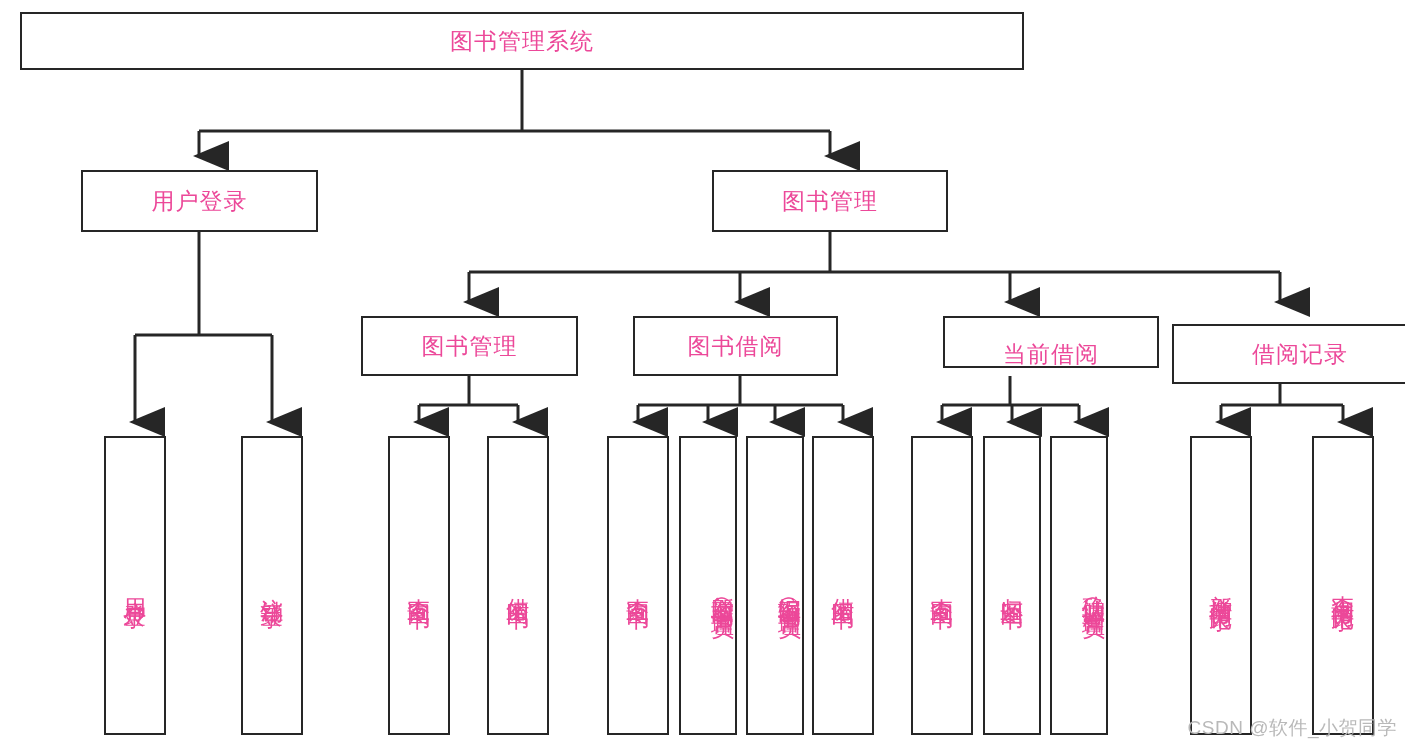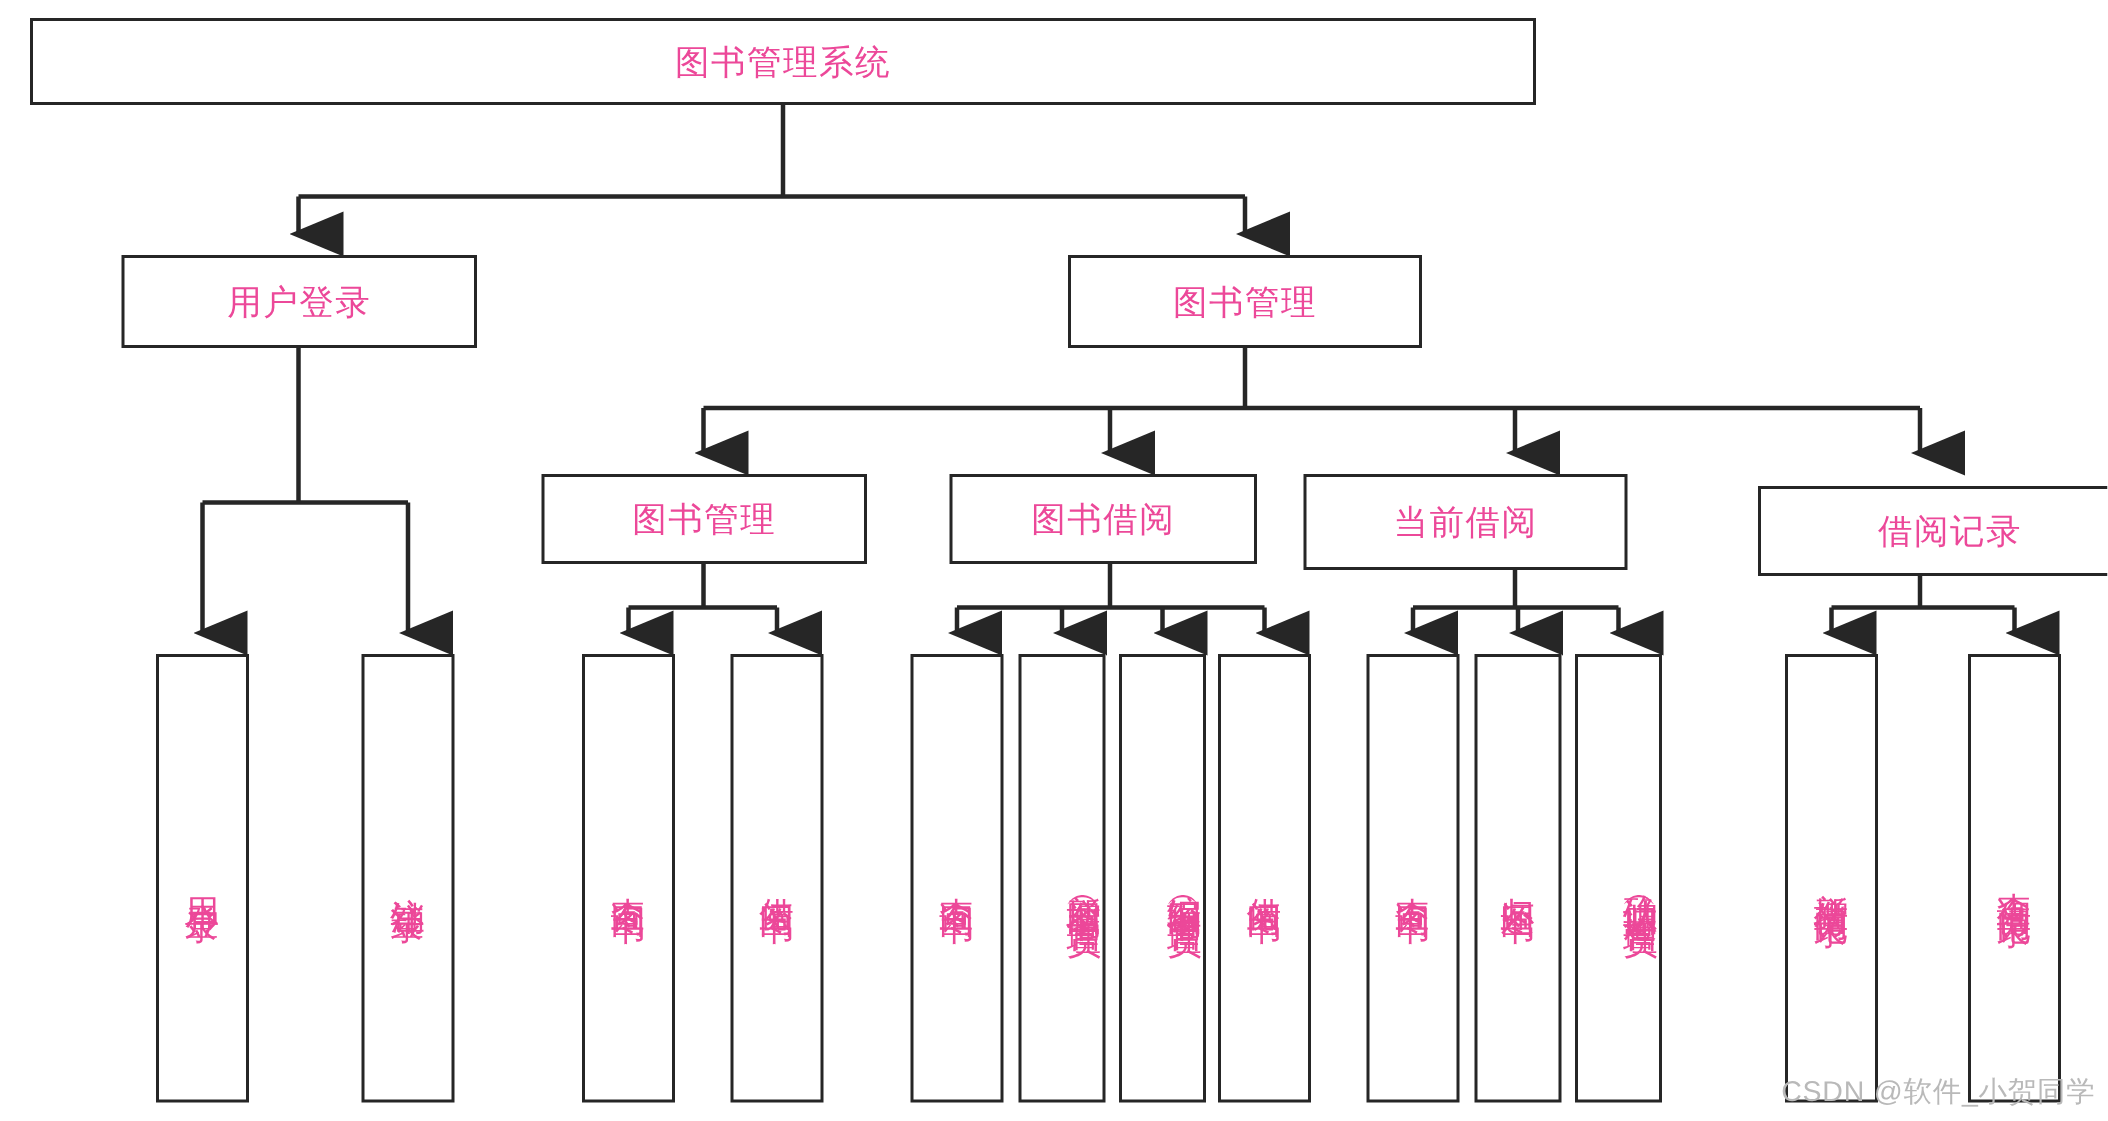--- a/index.html
+++ b/index.html
@@ -133,21 +133,21 @@
   <div class="node horizontal" style="left:712px; top:170px; width:236px; height:62px;">
     <span class="node-label">图书管理</span>
   </div>
 
   <div class="node horizontal" style="left:361px; top:316px; width:217px; height:60px;">
     <span class="node-label">图书管理</span>
   </div>
   <div class="node horizontal" style="left:633px; top:316px; width:205px; height:60px;">
     <span class="node-label">图书借阅</span>
   </div>
-  <div class="node horizontal" style="left:869px; top:316px; width:216px; height:64px;">
+  <div class="node horizontal" style="left:943px; top:316px; width:216px; height:52px;align-items:flex-end;">
     <span class="node-label">当前借阅</span>
   </div>
   <div class="node horizontal" style="left:1172px; top:324px; width:256px; height:60px;">
     <span class="node-label">借阅记录</span>
   </div>
 
   <div class="node vertical center-v" style="left:104px; top:436px; width:62px; height:299px;">
     <span class="node-label">用户登录</span>
   </div>
   <div class="node vertical center-v" style="left:241px; top:436px; width:62px; height:299px;">

